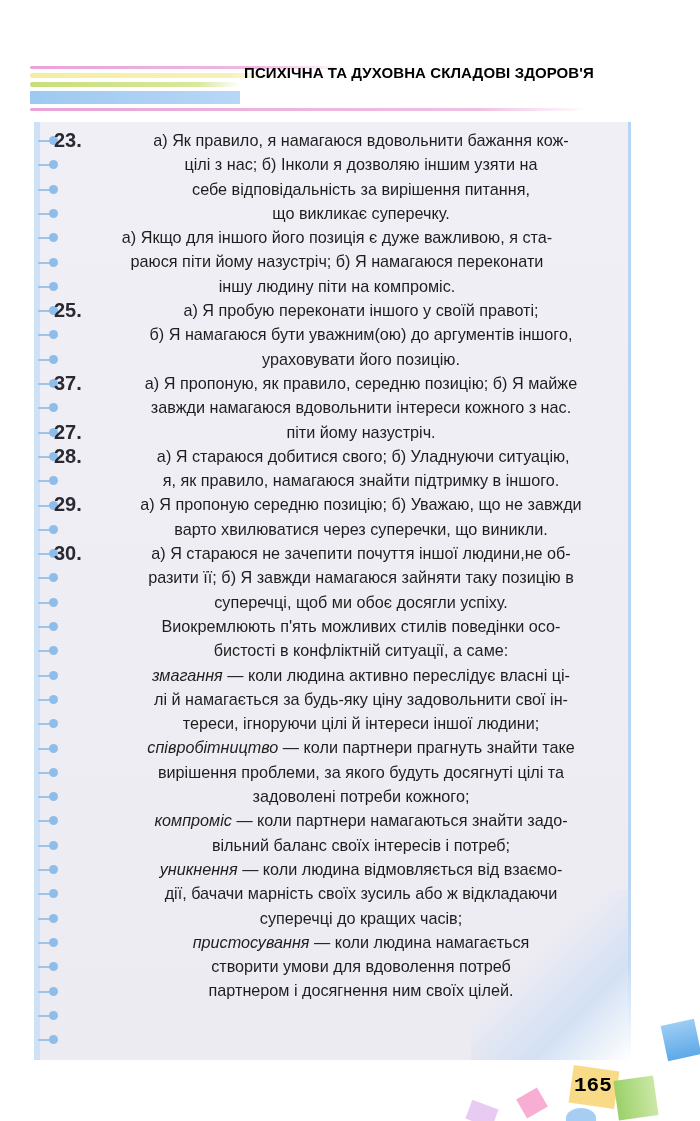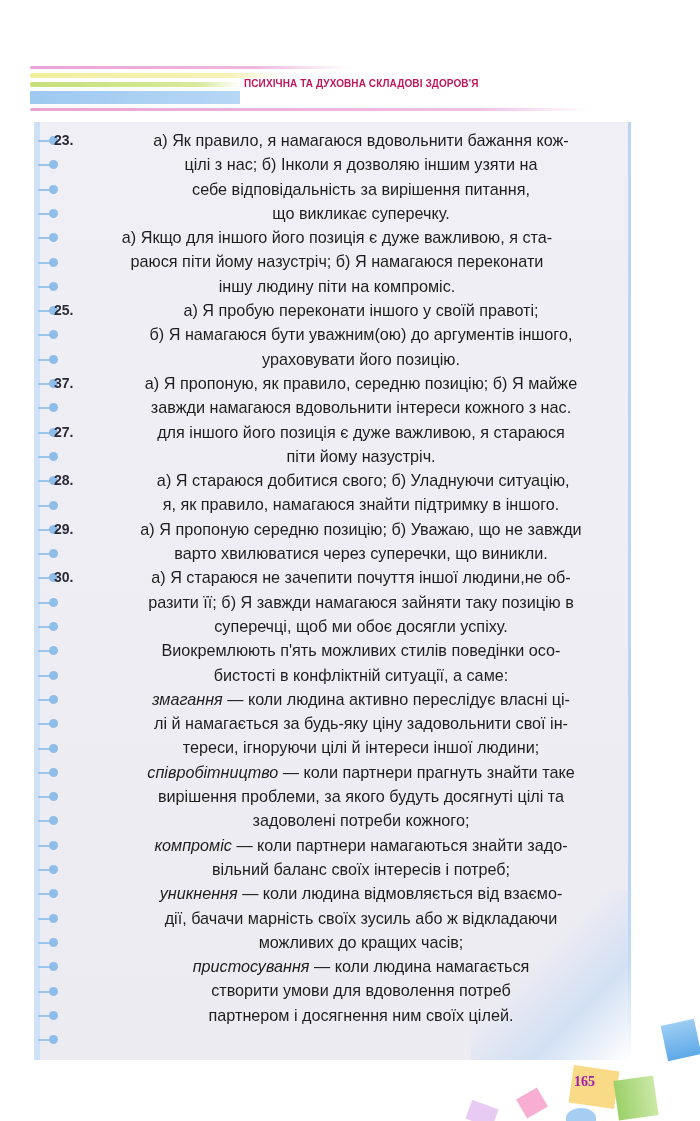--- a/index.html
+++ b/index.html
@@ -29,24 +29,24 @@
     border-radius: 2px;
   }
   .stripe.pink1 { top: 2px; width: 320px; height: 3px; background: linear-gradient(90deg, #e9a3d8 0%, #f0b8df 70%, rgba(255,255,255,0) 100%); }
   .stripe.yellow { top: 9px; width: 250px; height: 5px; background: linear-gradient(90deg, #f3ef9e 0%, #f7f1b8 80%, rgba(255,255,255,0) 100%); }
   .stripe.green { top: 18px; width: 210px; height: 5px; background: linear-gradient(90deg, #c6df7a 0%, #d8e99c 80%, rgba(255,255,255,0) 100%); }
   .stripe.blue { top: 27px; width: 210px; height: 13px; border-radius: 0; background: linear-gradient(90deg, #9ec9f0 0%, #b7d7f5 100%); }
   .stripe.pink2 { top: 44px; width: 560px; height: 3px; background: linear-gradient(90deg, #e9a3d8 0%, #f0c0e3 80%, rgba(255,255,255,0) 100%); }
   .header-title {
     position: absolute;
     left: 244px;
-    top: 78px;
-    font-size: 10px;
+    top: 64px;
+    font-size: 15px;
     font-weight: bold;
-    color: #be185d;
+    color: #000000;
     letter-spacing: 0.1px;
     white-space: nowrap;
   }
 
   
   .page-card {
     position: absolute;
     left: 34px;
     top: 122px;
     width: 594px;
@@ -114,21 +114,21 @@
     font-size: 16.2px;
     line-height: 24.3px;
   }
   .item {
     display: flex;
   }
   .item-num {
     width: 48px;
     flex: 0 0 48px;
     font-weight: bold;
-    font-size: 14px;
+    font-size: 20px;
     color: #2a2a36;
   }
   .item-lines {
     flex: 1;
   }
   .line-text {
     display: block;
     white-space: nowrap;
     text-align: center;
   }
@@ -147,24 +147,24 @@
   .deco.yellow { left: 571px; top: 1068px; width: 46px; height: 38px; background: #f7d67a; transform: rotate(8deg); opacity: 0.9; }
   .deco.green { left: 616px; top: 1078px; width: 40px; height: 40px; background: linear-gradient(90deg, #9bd069 0%, #cbe8a6 100%); transform: rotate(-8deg); }
   .deco.blue-top { left: 664px; top: 1022px; width: 34px; height: 36px; background: linear-gradient(180deg, #9ccdf3 0%, #5ea9e9 100%); transform: rotate(-12deg); }
   .deco.pink { left: 520px; top: 1092px; width: 24px; height: 22px; background: #f59ac7; transform: rotate(-30deg); opacity: 0.8; }
   .deco.purple { left: 468px; top: 1104px; width: 28px; height: 20px; background: #d9a8e9; transform: rotate(20deg); opacity: 0.6; }
   .deco.blue-bottom { left: 566px; top: 1108px; width: 30px; height: 20px; background: #8ec2ef; border-radius: 50% 50% 0 0; opacity: 0.8; }
   .page-number {
     position: absolute;
     left: 574px;
     top: 1074px;
-    font-family: Liberation Serif, serif;
+    font-family: Liberation Mono, monospace;
     font-weight: bold;
-    font-size: 14px;
-    color: #a21caf;
+    font-size: 21px;
+    color: #000000;
   }
 </style>
 </head>
 <body>
 
 <div class="header-stripes">
   <div class="stripe pink1"></div>
   <div class="stripe yellow"></div>
   <div class="stripe green"></div>
   <div class="stripe blue"></div>
@@ -364,21 +364,20 @@
     <div class="item-num">37.</div>
     <div class="item-lines">
       <span class="line-text">а) Я пропоную, як правило, середню позицію; б) Я майже</span>
       <span class="line-text">завжди намагаюся вдовольнити  інтереси кожного з нас.</span>
     </div>
   </div>
 
   <div class="item">
     <div class="item-num">27.</div>
     <div class="item-lines">
-      <span class="line-text">для іншого його позиція є дуже важливою, я стараюся</span>
       <span class="line-text">піти йому назустріч.</span>
     </div>
   </div>
 
   <div class="item">
     <div class="item-num">28.</div>
     <div class="item-lines">
       <span class="line-text" style="white-space:pre;"> а) Я стараюся добитися свого; б) Уладнуючи ситуацію,</span>
       <span class="line-text">я, як правило, намагаюся знайти підтримку в іншого.</span>
     </div>
@@ -427,21 +426,21 @@
       <span class="term">компроміс</span><span> — коли партнери намагаються знайти задо-</span>
     </span>
     <span class="line-text">вільний баланс своїх інтересів і потреб;</span>
   </div>
 
   <div class="para">
     <span class="line-text">
       <span class="term">уникнення</span><span> — коли людина відмовляється від взаємо-</span>
     </span>
     <span class="line-text">дії, бачачи марність своїх зусиль або ж відкладаючи</span>
-    <span class="line-text">можливих до кращих часів;</span>
+    <span class="line-text">суперечці до кращих часів;</span>
   </div>
 
   <div class="para">
     <span class="line-text">
       <span class="term">пристосування</span><span> — коли людина намагається</span>
     </span>
     <span class="line-text">створити умови для вдоволення потреб</span>
     <span class="line-text">партнером і досягнення ним своїх цілей.</span>
   </div>
 

